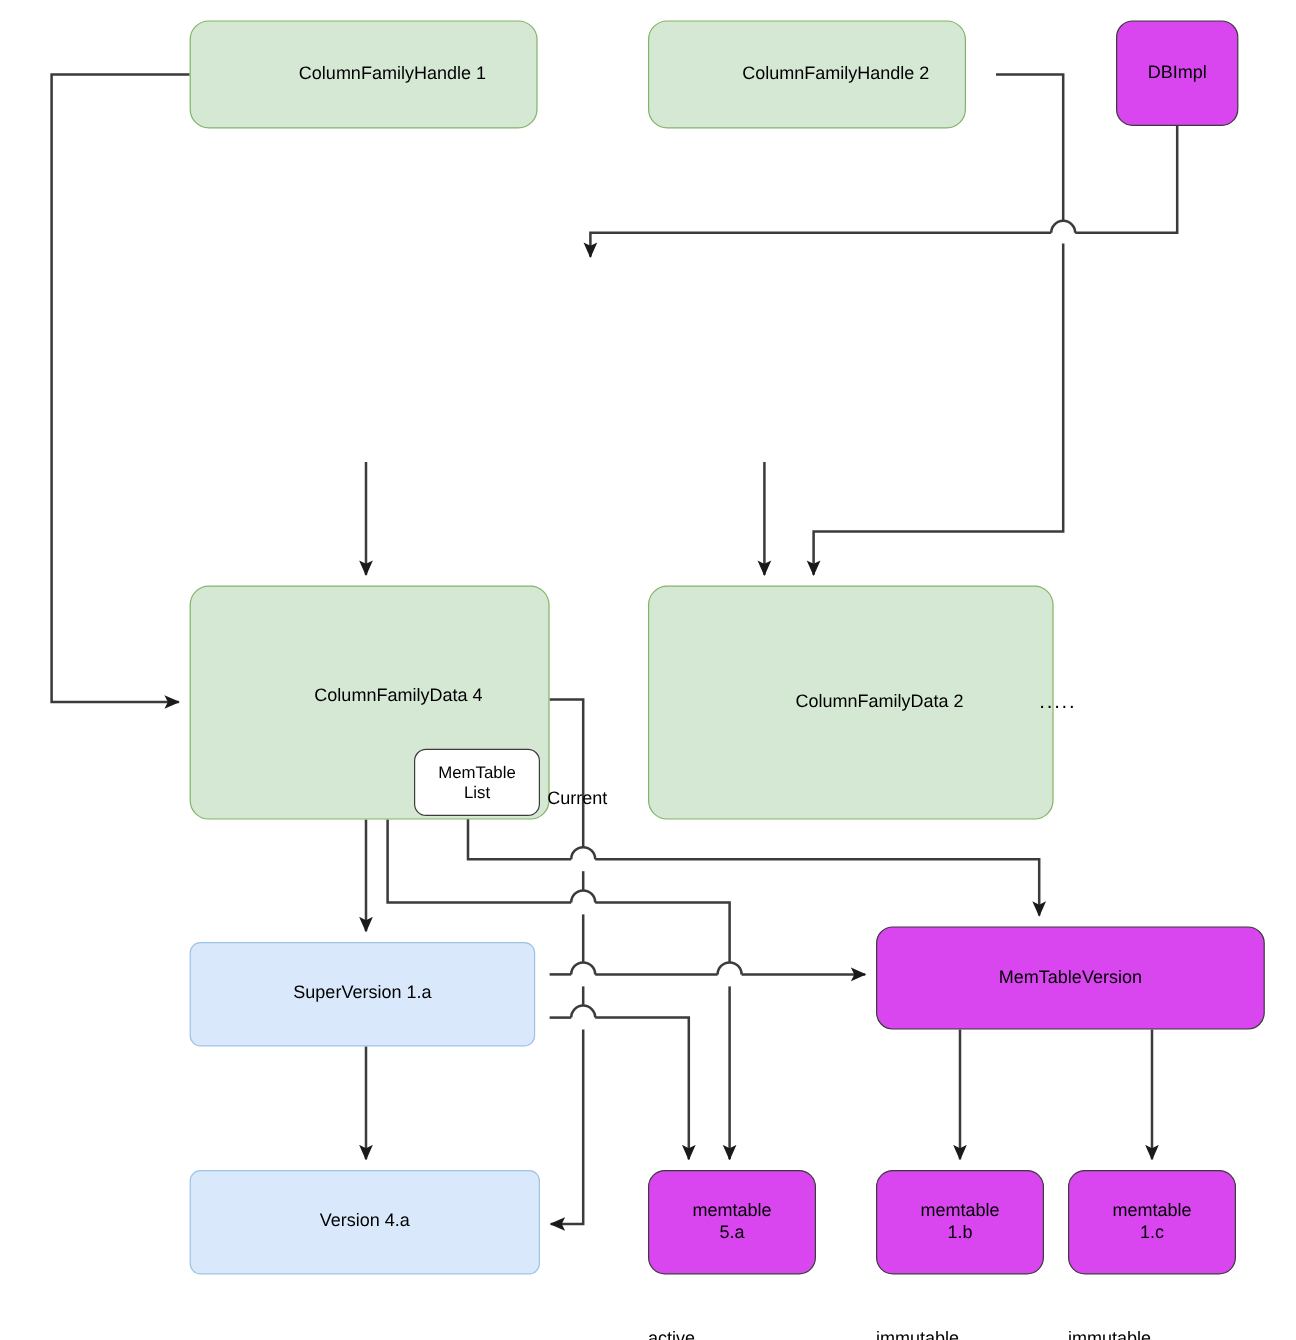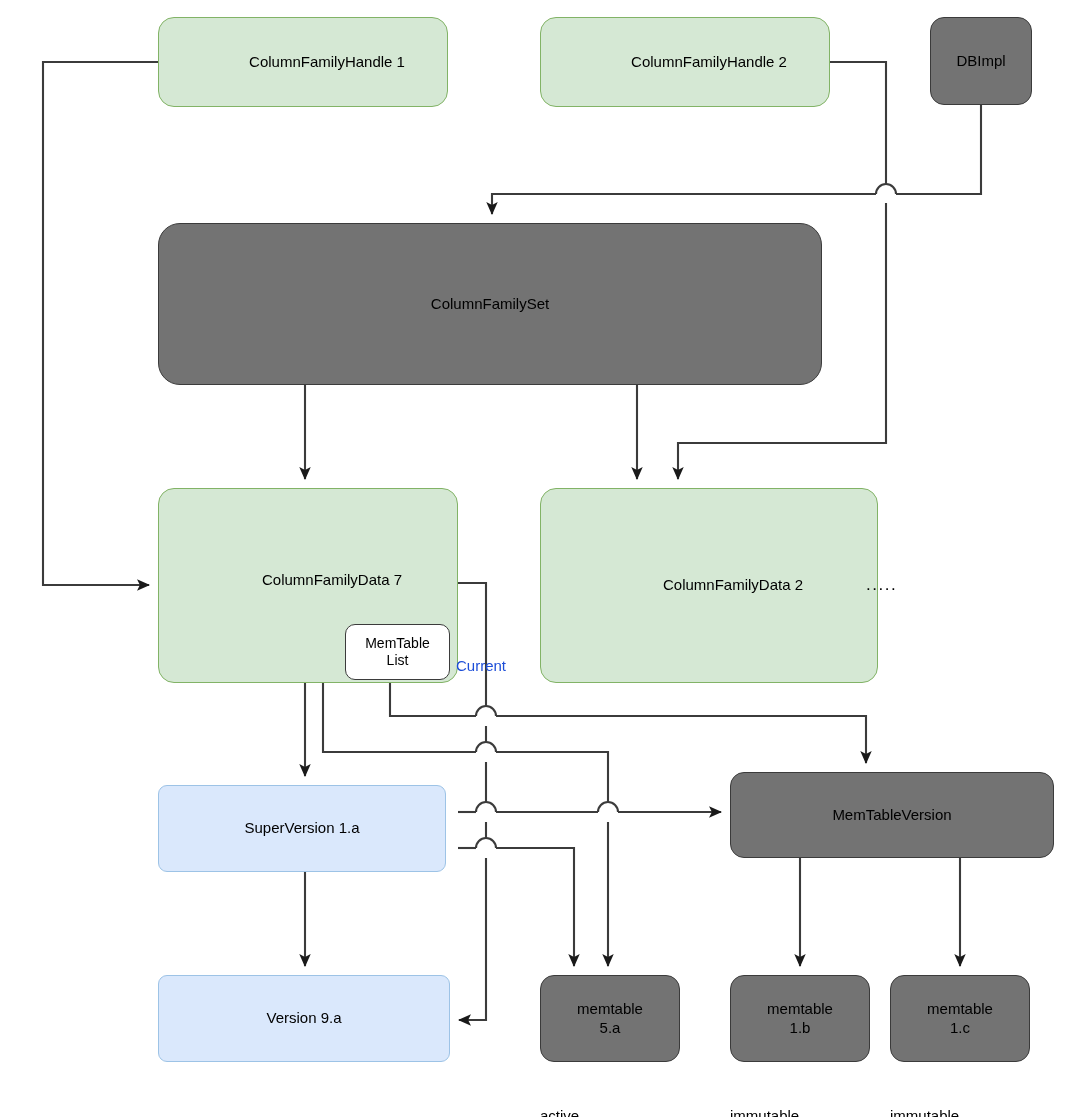--- a/index.html
+++ b/index.html
@@ -40,33 +40,33 @@
     border: 1.4px solid #82b366;
     border-radius: 16px;
     padding-left: 48px;
   }
   .node-blue {
     background: #dae8fc;
     border: 1.4px solid #9dc3e6;
     border-radius: 9px;
   }
   .node-white {
-    background: #737373;
+    background: #d946ef;
     border: 1.6px solid #3b3b3b;
     border-radius: 14px;
   }
   .node-white-sm {
     background: #ffffff;
     border: 1.6px solid #3b3b3b;
     border-radius: 10px;
     font-size: 14px;
   }
   .edge-label {
     position: absolute;
-    color: #1d4ed8;
+    color: #000000;
     font-size: 15px;
     white-space: nowrap;
     z-index: 6;
   }
   .caption {
     position: absolute;
     color: #000000;
     font-size: 15px;
     text-align: left;
     z-index: 6;
@@ -139,34 +139,31 @@
 
       <path d="M 960 858 L 960 966" marker-end="url(#arrow)"></path>
 
     </g>
   </svg>
 
   <div class="node node-green" style="left:158px; top:17px; width:290px; height:90px;">
     <span>ColumnFamilyHandle 1</span>
   </div>
 
-  <div class="node node-green" style="left:540px; top:17px; width:290px; height:90px;">
+  <div class="node node-green" style="left:540px; top:17px; width:265px; height:90px;">
     <span>ColumnFamilyHandle 2</span>
   </div>
 
   <div class="node node-white" style="left:930px; top:17px; width:102px; height:88px;">
     <span>DBImpl</span>
   </div>
 
-  <div class="node node-white" style="left:158px; top:223px; width:664px; height:162px; border-radius:22px;">
-    <span>ColumnFamilySet</span>
-  </div>
 
   <div class="node node-green" style="left:158px; top:488px; width:300px; height:195px;">
-    <span style="margin-bottom:10px;">ColumnFamilyData 7</span>
+    <span style="margin-bottom:10px;">ColumnFamilyData 4</span>
   </div>
 
   <div class="node node-green" style="left:540px; top:488px; width:338px; height:195px;">
     <span>ColumnFamilyData 2</span>
   </div>
 
   <div class="ellipsis" style="left:866px; top:575px;">.....</div>
 
   <div class="node node-white-sm" style="left:345px; top:624px; width:105px; height:56px; flex-direction:column;">
     <span>MemTable</span>
@@ -177,21 +174,21 @@
 
   <div class="node node-blue" style="left:158px; top:785px; width:288px; height:87px;">
     <span>SuperVersion 1.a</span>
   </div>
 
   <div class="node node-white" style="left:730px; top:772px; width:324px; height:86px;">
     <span>MemTableVersion</span>
   </div>
 
   <div class="node node-blue" style="left:158px; top:975px; width:292px; height:87px;">
-    <span>Version 9.a</span>
+    <span>Version 4.a</span>
   </div>
 
   <div class="node node-white" style="left:540px; top:975px; width:140px; height:87px; flex-direction:column;">
     <span>memtable</span>
     <span>5.a</span>
   </div>
 
   <div class="node node-white" style="left:730px; top:975px; width:140px; height:87px; flex-direction:column;">
     <span>memtable</span>
     <span>1.b</span>

